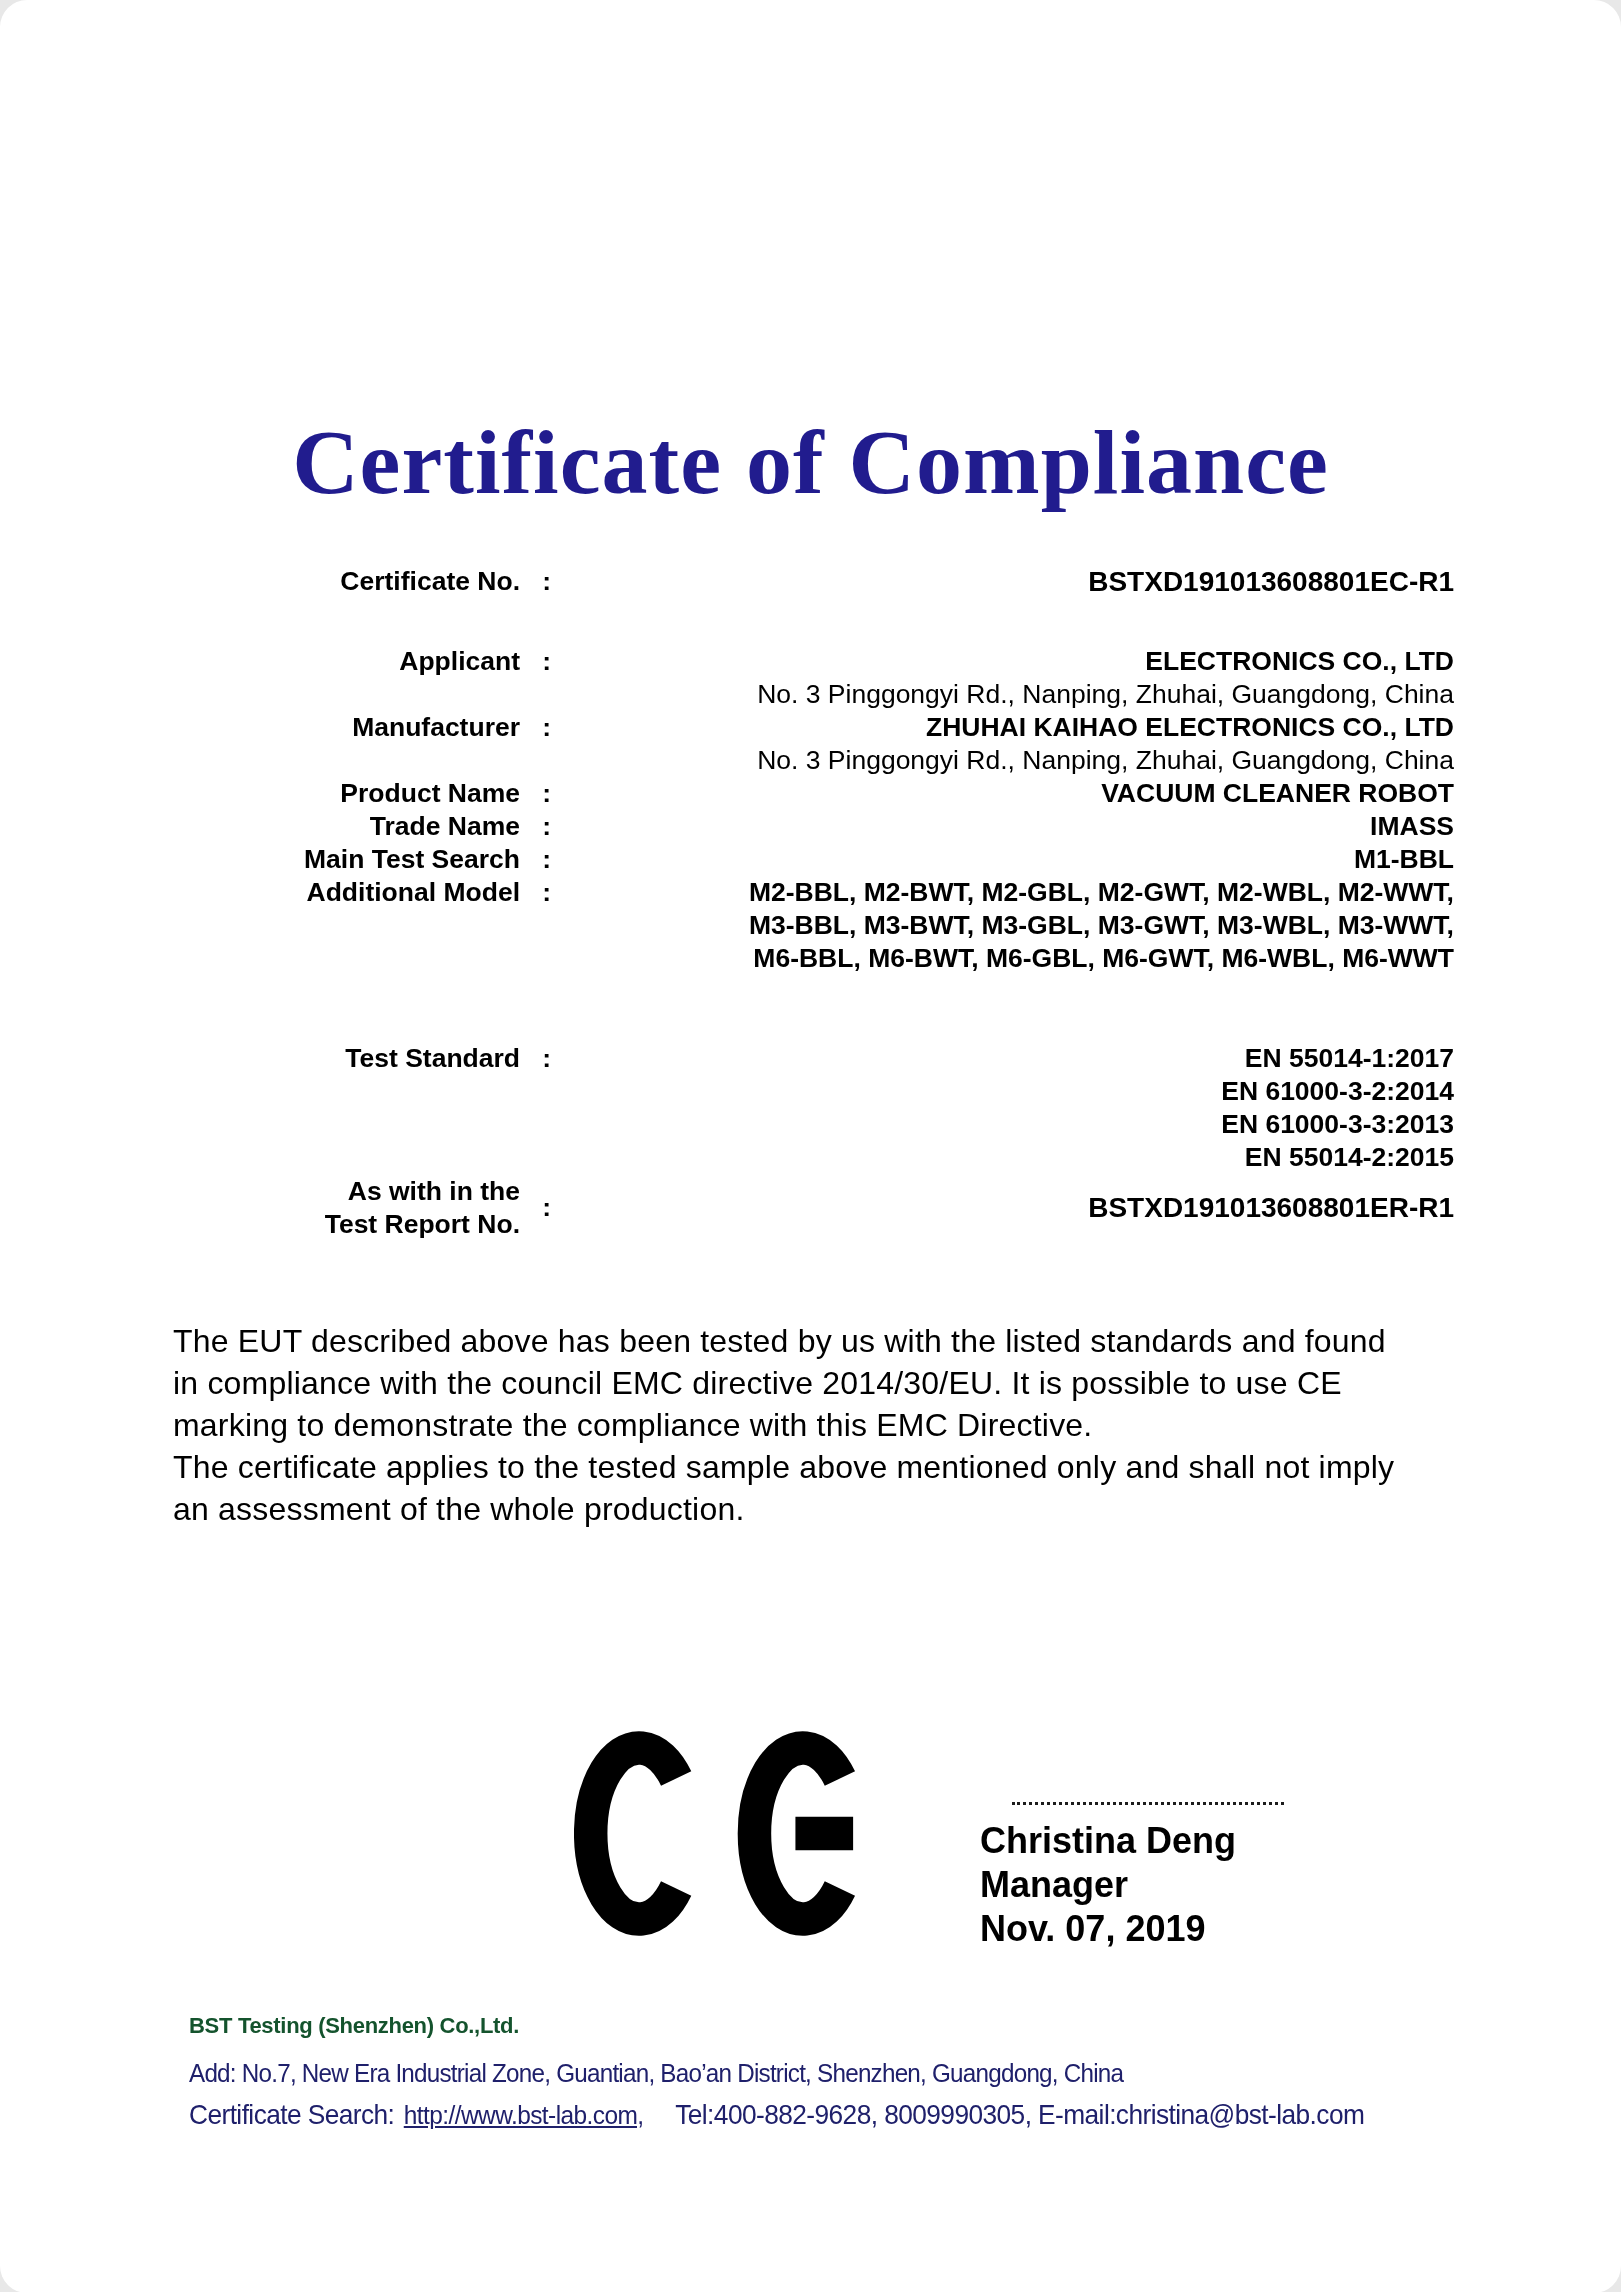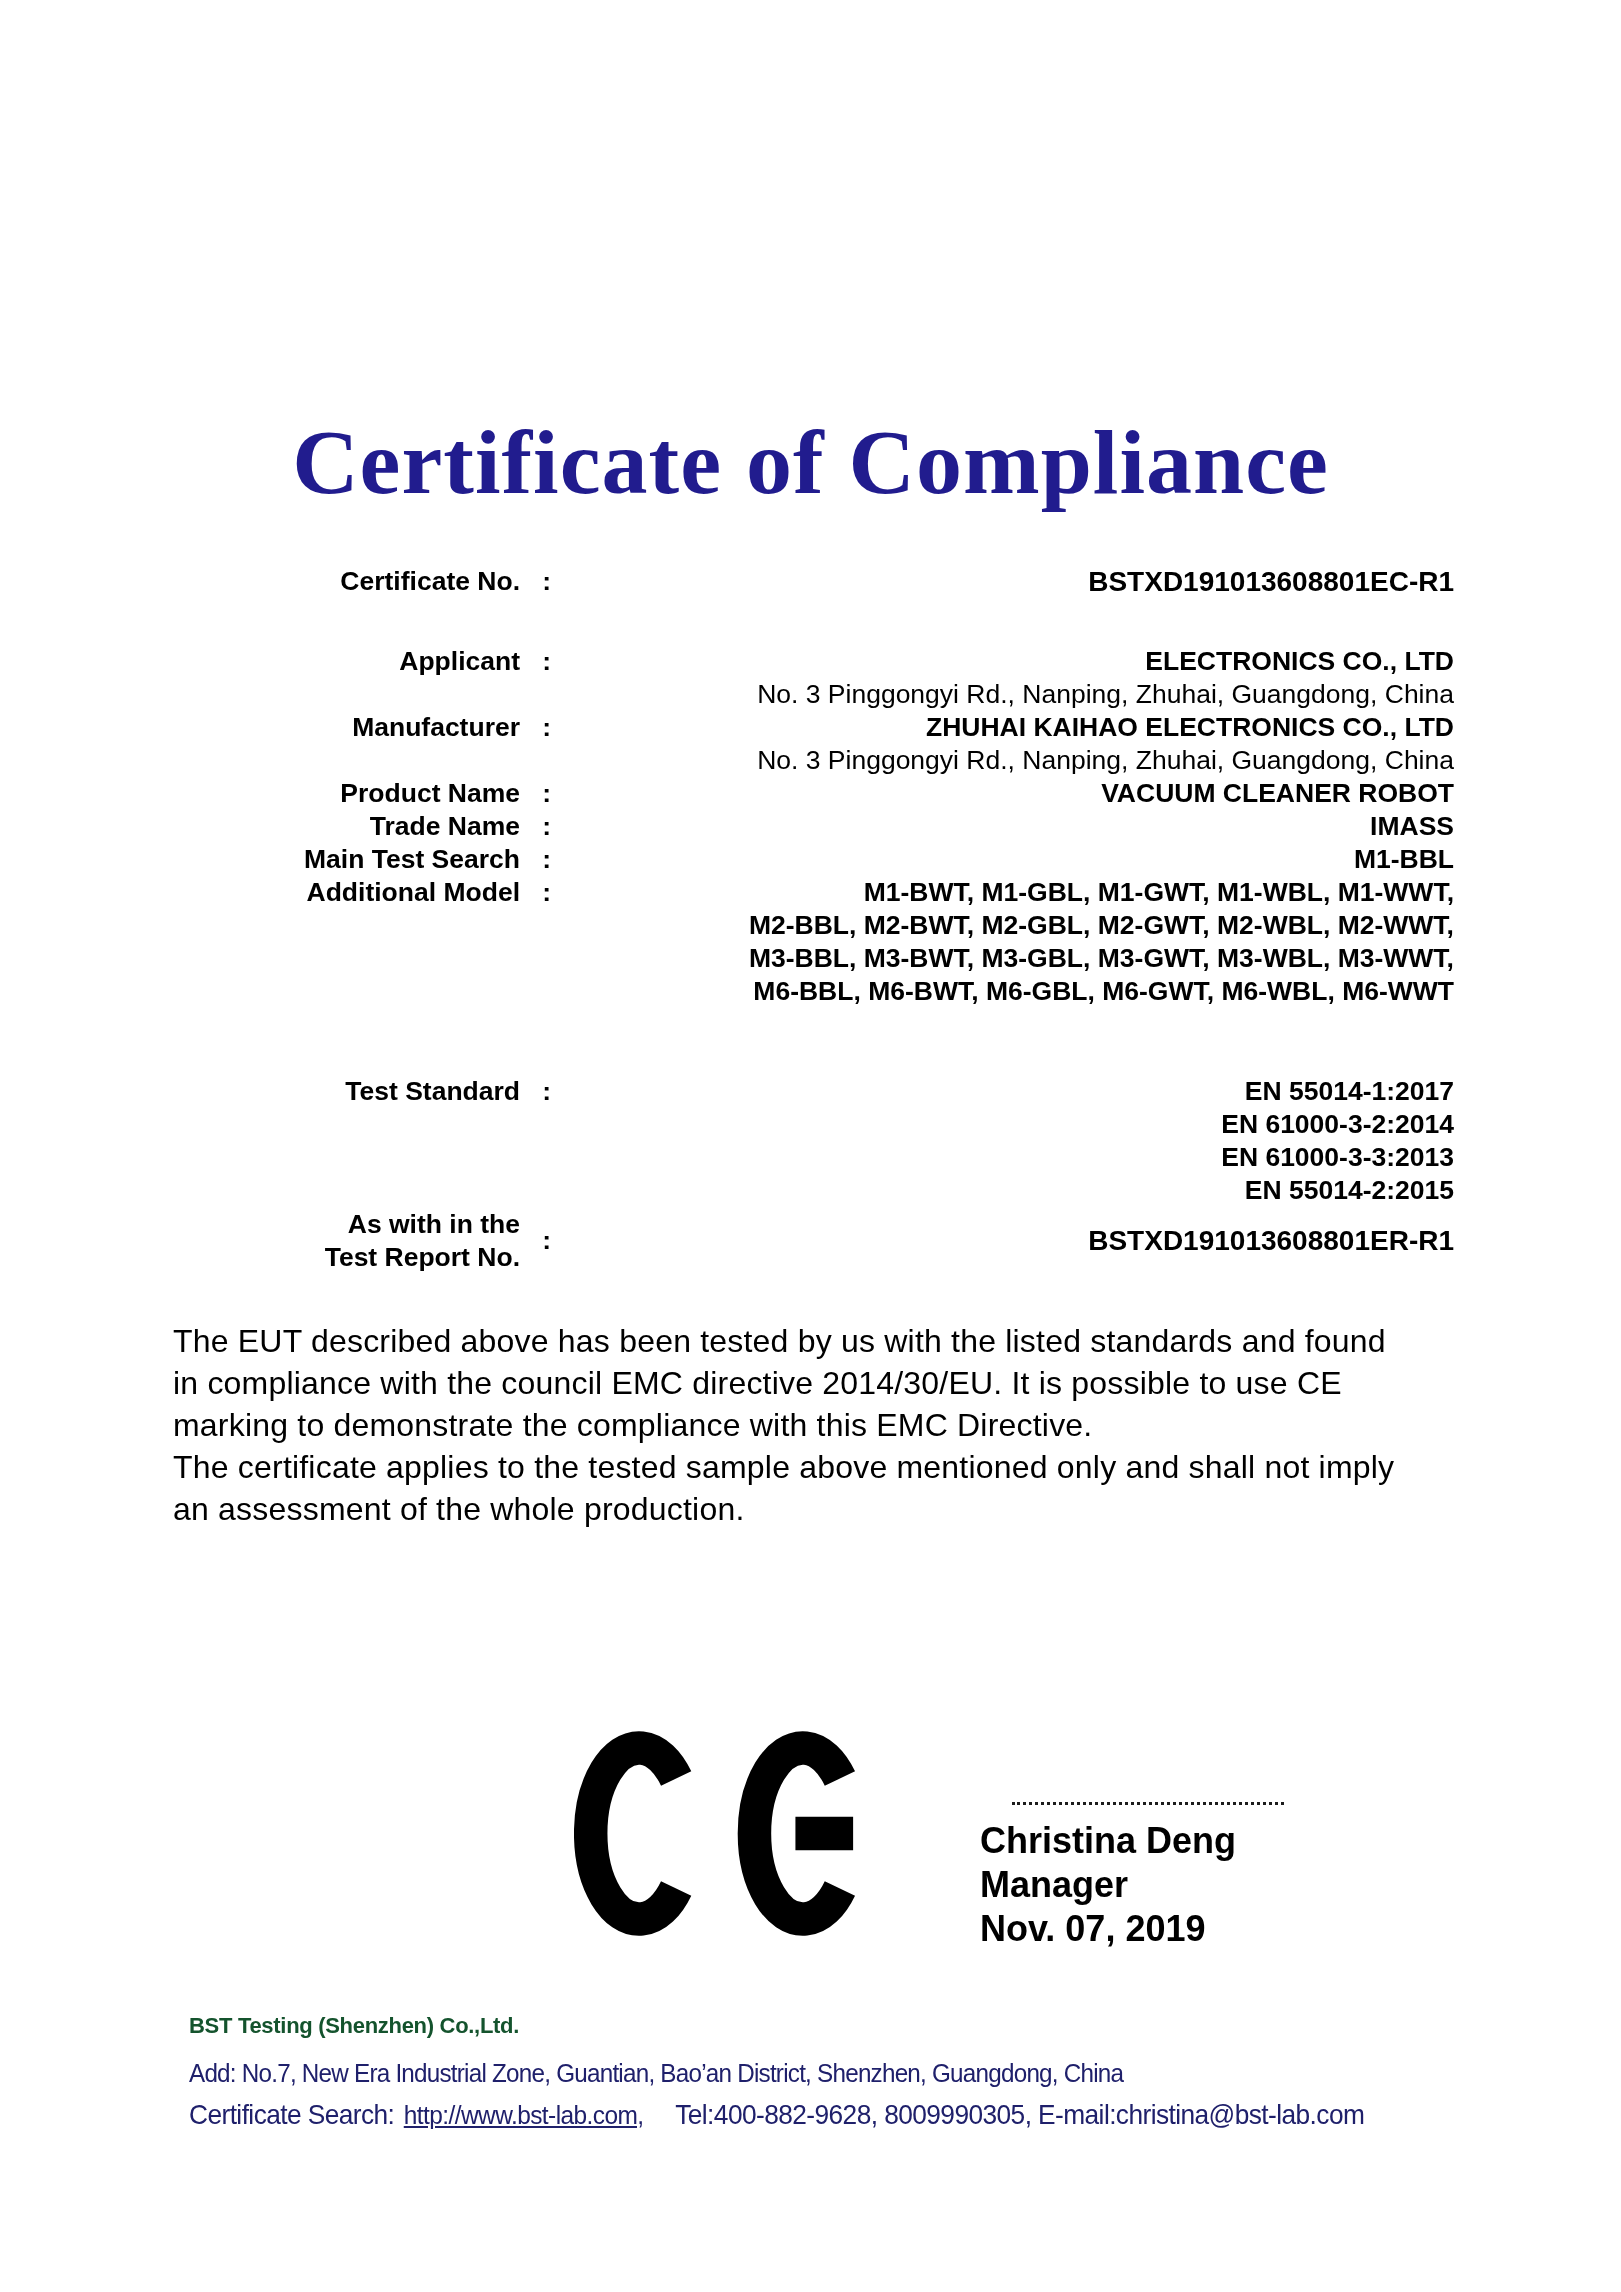--- a/index.html
+++ b/index.html
@@ -1,19 +1,19 @@
 <!DOCTYPE html>
 <html><head>
 <meta charset="utf-8">
 <style>
   html,body { margin:0; padding:0; background:#e8e8e8; }
   .page {
     position:relative; width:1621px; height:2293px; margin:0 auto;
     background:#ffffff; overflow:hidden;
-    font-family:"Liberation Sans", sans-serif; color:#000;
+    font-family:"Liberation Sans", sans-serif; color:#000;border-radius:27px;
   }
   .title {
     position:absolute; top:408px; left:0; width:100%;
     text-align:center; font-family:"Liberation Serif", serif;
     font-weight:bold; font-size:92px; line-height:108px;
     color:#211c8e; letter-spacing:1px; white-space:nowrap;
   }
   .info {
     position:absolute; left:248px; top:565px; width:1206px;
     font-size:26.5px; line-height:33px;
@@ -110,21 +110,20 @@
     <div class="row">
       <div class="label">Main Test Search</div>
       <div class="colon">:</div>
       <div class="b nowrap">M1-BBL</div>
     </div>
 
     <div class="row">
       <div class="label">Additional Model</div>
       <div class="colon">:</div>
       <div>
-        <div class="b nowrap">M1-BWT, M1-GBL, M1-GWT, M1-WBL, M1-WWT,</div>
         <div class="b nowrap">M2-BBL, M2-BWT, M2-GBL, M2-GWT, M2-WBL, M2-WWT,</div>
         <div class="b nowrap">M3-BBL, M3-BWT, M3-GBL, M3-GWT, M3-WBL, M3-WWT,</div>
         <div class="b nowrap">M6-BBL, M6-BWT, M6-GBL, M6-GWT, M6-WBL, M6-WWT</div>
       </div>
     </div>
 
     <div class="row gap-before-standard">
       <div class="label">Test Standard</div>
       <div class="colon">:</div>
       <div>

